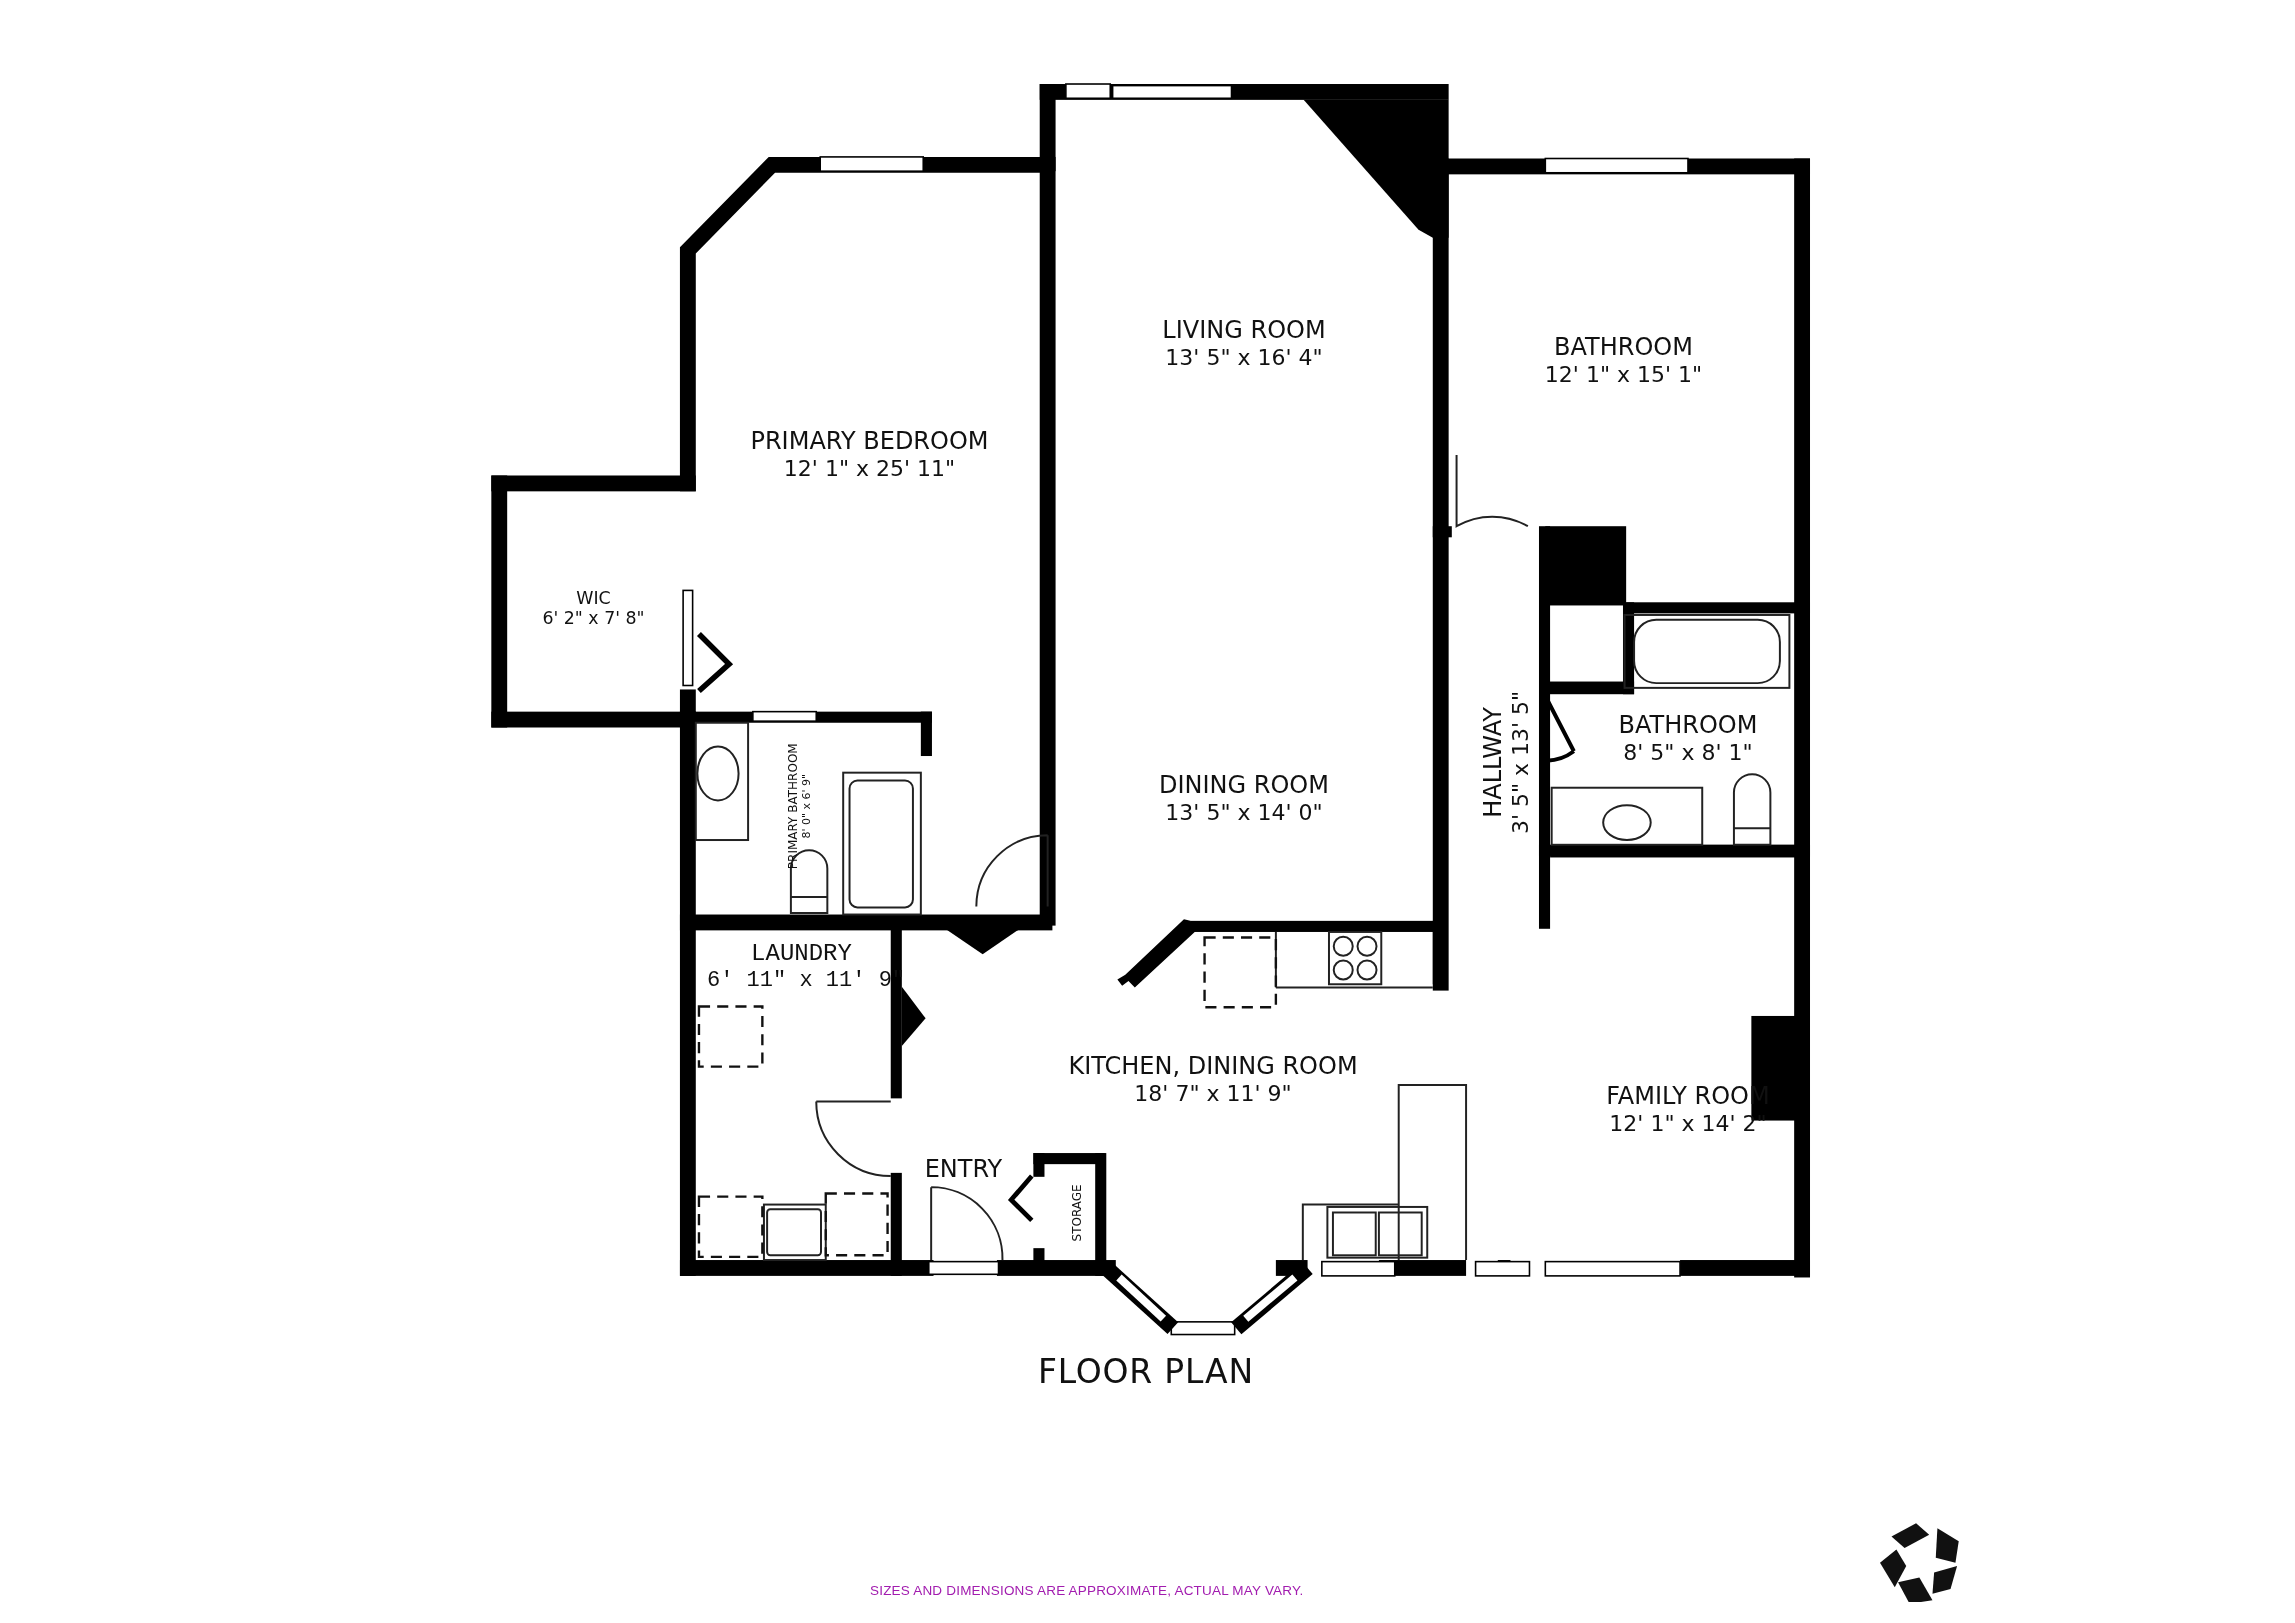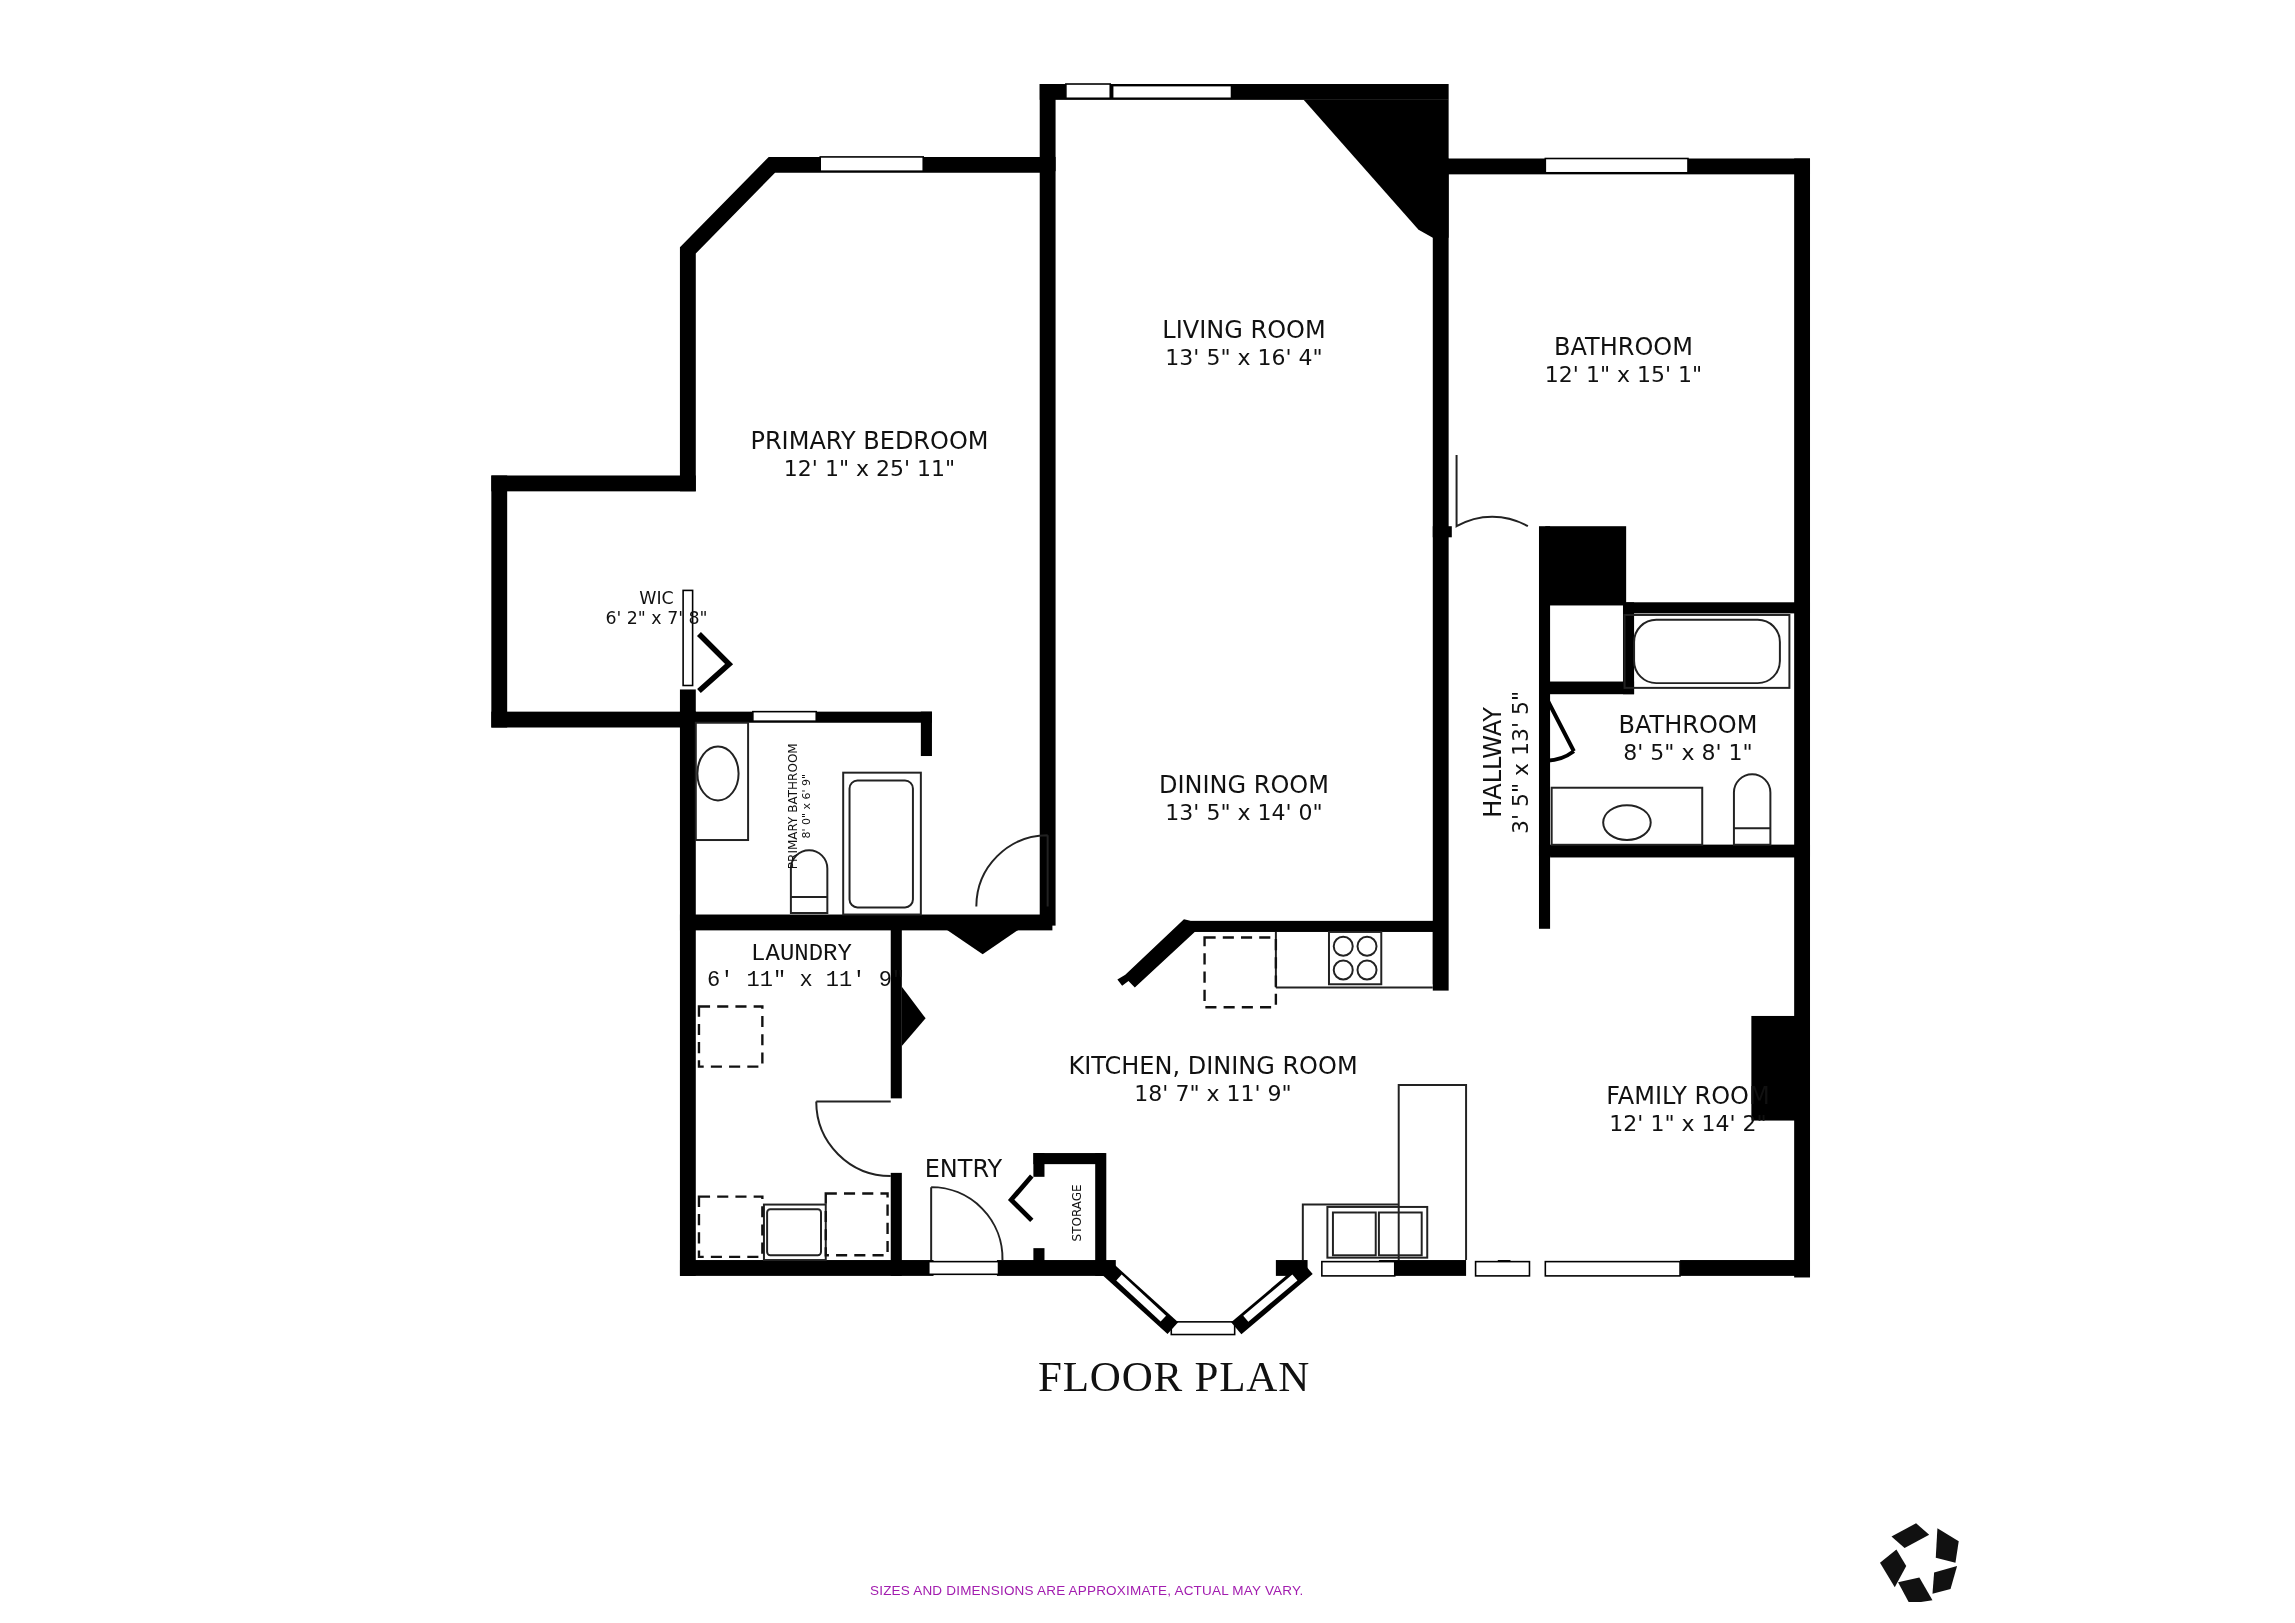--- a/index.html
+++ b/index.html
@@ -6,21 +6,21 @@
   body { width:2295px; height:1623px; position:relative; overflow:hidden; font-family:"DejaVu Sans", sans-serif; color:#111; }
   #plan { position:absolute; left:0; top:0; width:2295px; height:1623px; }
   .lbl { position:absolute; text-align:center; line-height:1.15; color:#111; white-space:nowrap; }
   .lbl .n { display:block; font-size:24px; }
   .lbl .d { display:block; font-size:22px; }
   .small .n { font-size:17.4px; }
   .small .d { font-size:17.4px; }
   .vert { transform:rotate(-90deg); transform-origin:center center; }
   .tiny .n { font-size:12px; }
   .tiny .d { font-size:11px; }
-  #plan-title { position:absolute; left:1038px; top:1352px; font-size:43px; letter-spacing:0.8px; color:#111;font-family:Liberation Serif, serif; }
+  #plan-title { position:absolute; left:1038px; top:1352px; font-size:33px; letter-spacing:0.8px; color:#111; }
   #disclaimer { position:absolute; left:870px; top:1583px; font-size:13.5px; color:#a21caf; font-family:"Liberation Sans", sans-serif; letter-spacing:0.2px; }
   #brand { position:absolute; left:1880px; top:1520px; display:flex; align-items:center; gap:22px; }
   #brand-name { font-family:"Liberation Serif", serif; font-size:62px; color:#111; }
   #brand-name sup { font-size:14.3px; vertical-align:top; position:relative; top:12.7px; font-family:"DejaVu Sans", sans-serif; }
 </style>
 </head>
 <body>
 
 <svg id="plan" viewBox="0 0 2896 2048" xmlns="http://www.w3.org/2000/svg">
   <g fill="#000" stroke="none">
@@ -146,21 +146,21 @@
     <rect x="882" y="1270" width="80" height="76"></rect>
     <rect x="882" y="1510" width="80" height="76"></rect>
     <rect x="1042" y="1506" width="78" height="78"></rect>
   </g>
 </svg>
 
 <div class="lbl" style="left:713px; top:428px; width:313px;">
   <span class="n">PRIMARY BEDROOM</span>
   <span class="d">12' 1" x 25' 11"</span>
 </div>
-<div class="lbl small" style="left:530px; top:588px; width:173px;padding-left:40px;">
+<div class="lbl small" style="left:507px; top:588px; width:173px;">
   <span class="n">WIC</span>
   <span class="d">6' 2" x 7' 8"</span>
 </div>
 <div class="lbl tiny vert" style="left:729px; top:793px; width:143px;">
   <span class="n">PRIMARY BATHROOM</span>
   <span class="d">8' 0" x 6' 9"</span>
 </div>
 <div class="lbl" style="left:1054px; top:317px; width:380px;">
   <span class="n">LIVING ROOM</span>
   <span class="d">13' 5" x 16' 4"</span>

